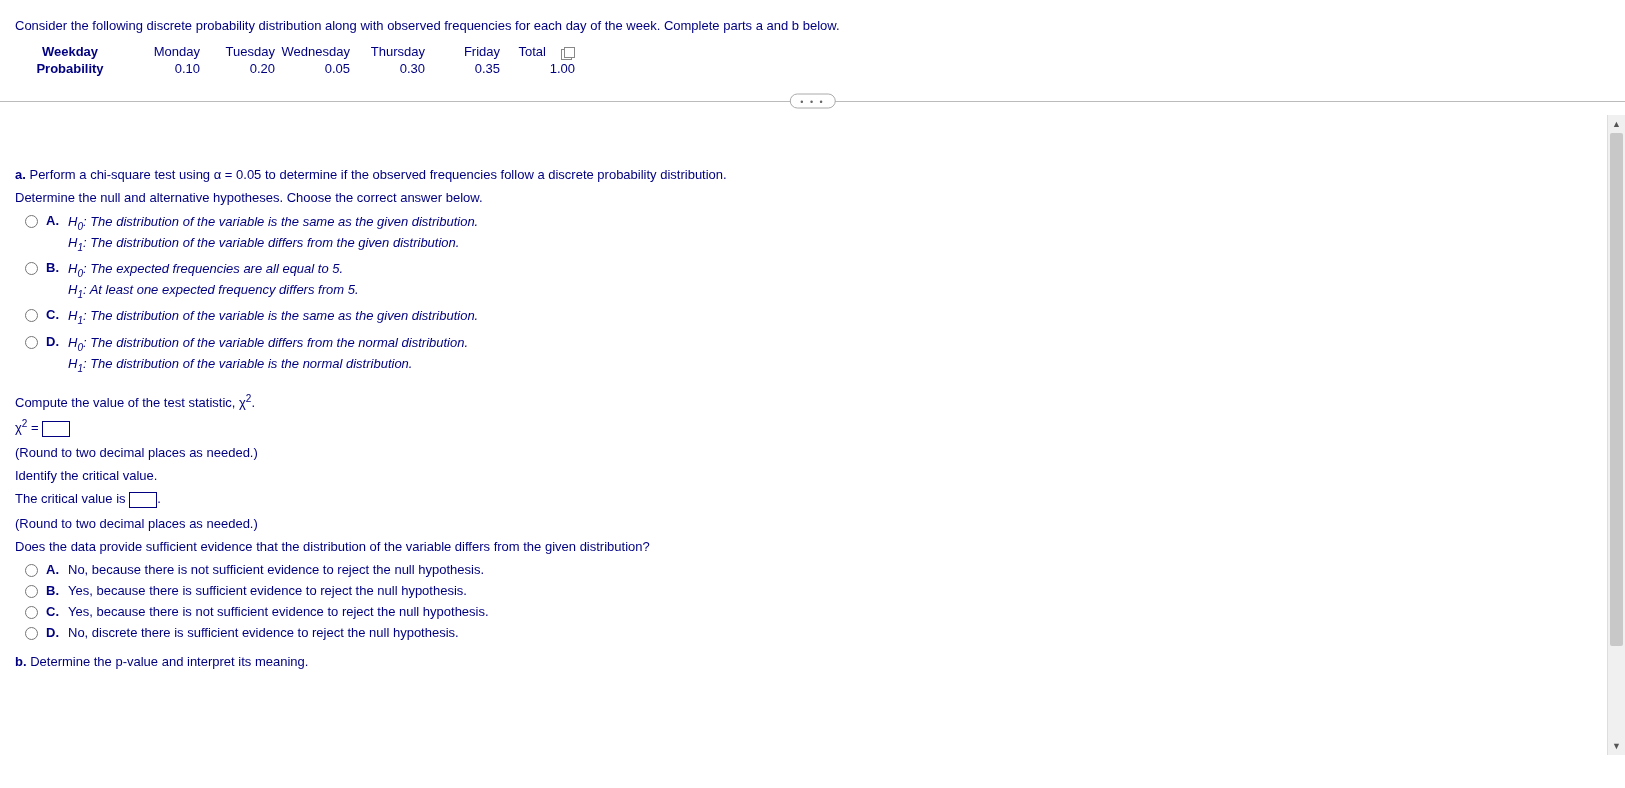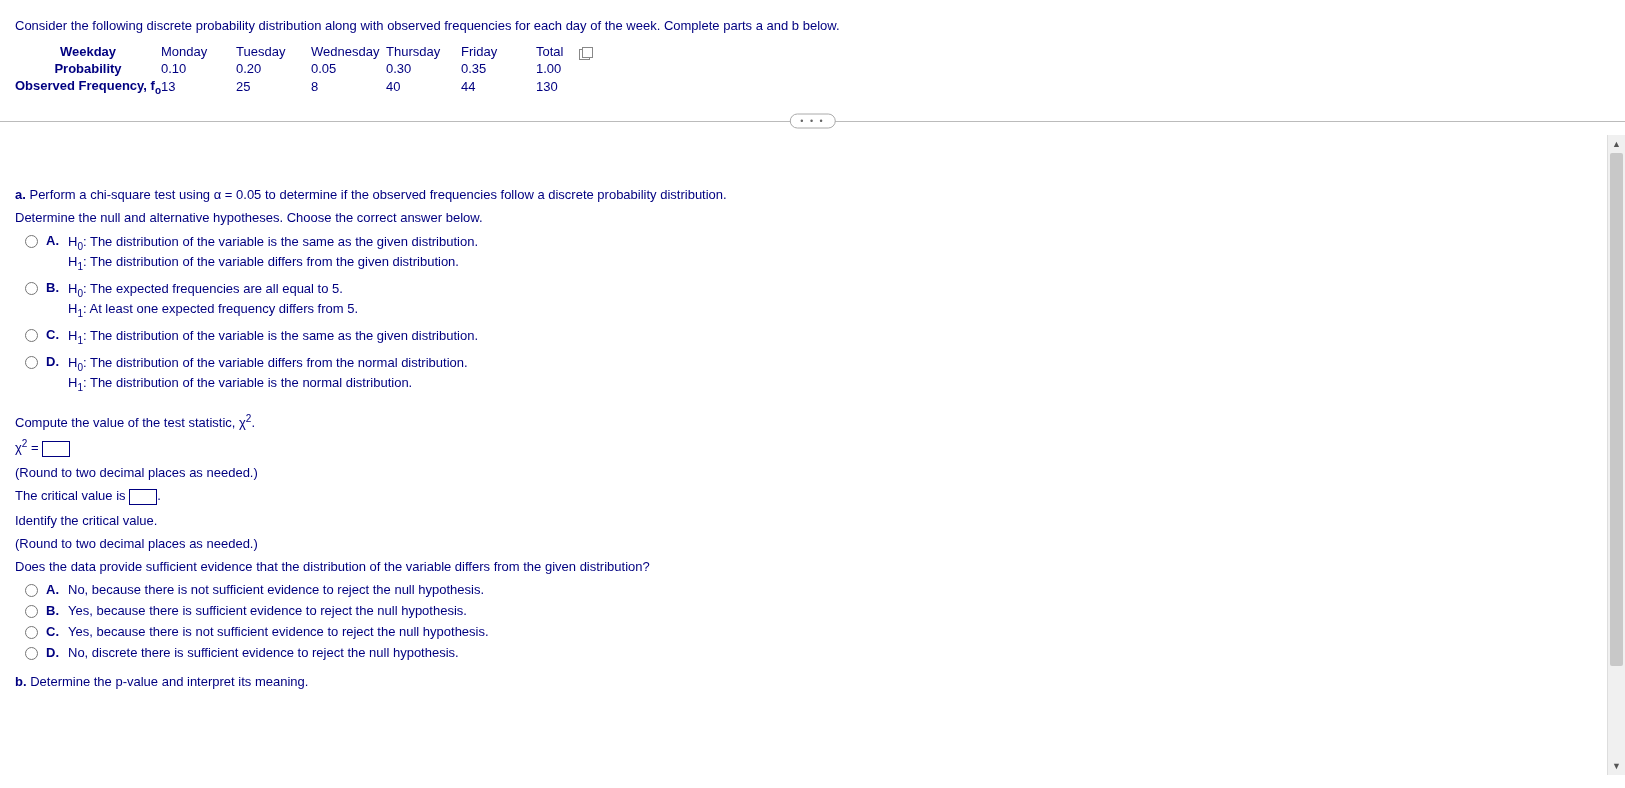--- a/index.html
+++ b/index.html
@@ -18,21 +18,21 @@
   }
   .intro-text {
     margin-bottom: 10px;
   }
   .data-table {
     border-collapse: collapse;
     font-size: 13px;
   }
   .data-table td {
     padding: 1px 0;
-    text-align: left;
+    text-align: right;
     min-width: 75px;
   }
   .data-table td:first-child {
     text-align: center;
     font-weight: bold;
     min-width: 110px;
   }
   .sub { font-size: 10px; vertical-align: sub; }
   .divider-wrap {
     position: relative;
@@ -88,21 +88,21 @@
   }
   .option-label-wrap {
     display: flex;
     align-items: flex-start;
   }
   .option-letter {
     min-width: 22px;
     font-weight: bold;
   }
   .option-text { }
-  .option-line { display: block; line-height: 1.4; }
+  .option-line { display: block; line-height: 1.4; font-style: italic; }
   .input-box {
     width: 28px;
     height: 16px;
     border: 1px solid #000080;
     vertical-align: middle;
     display: inline-block;
     font-size: 12px;
     padding: 0 2px;
   }
   .sup { font-size: 10px; vertical-align: super; }
@@ -180,29 +180,20 @@
     </tr>
     <tr>
       <td>Probability</td>
       <td>0.10</td>
       <td>0.20</td>
       <td>0.05</td>
       <td>0.30</td>
       <td>0.35</td>
       <td>1.00</td>
     </tr>
-    <tr>
-      <td><span>Observed Frequency, f</span><span class="sub">o</span></td>
-      <td>13</td>
-      <td>25</td>
-      <td>8</td>
-      <td>40</td>
-      <td>44</td>
-      <td>130</td>
-    </tr>
   </tbody>
     </table>
 </div>
 
 <div class="divider-wrap">
   <div class="divider-line"></div>
   <div class="divider-btn">• • •</div>
 </div>
 
 <div class="scroll-area">
@@ -256,24 +247,24 @@
     </div>
 
     <div class="para" style="margin-top:18px">
       <span>Compute the value of the test statistic, χ</span><span class="sup">2</span><span>.</span>
     </div>
     <div class="para">
       <span>χ</span><span class="sup">2</span><span> = </span><input class="input-box" style="">
     </div>
     <div class="para">(Round to two decimal places as needed.)</div>
 
+    <div class="para">Identify the critical value.</div>
     <div class="para">
       <span>The critical value is </span><input class="input-box" style=""><span>.</span>
     </div>
-    <div class="para">Identify the critical value.</div>
     <div class="para">(Round to two decimal places as needed.)</div>
 
     <div class="para">Does the data provide sufficient evidence that the distribution of the variable differs from the given distribution?</div>
 
     <div class="option-row">
       <input type="radio" name="q2" style="">
       <div class="option-label-wrap">
           <span class="option-letter">A.</span>
           <span class="option-text">No, because there is not sufficient evidence to reject the null hypothesis.</span>
         </div>

